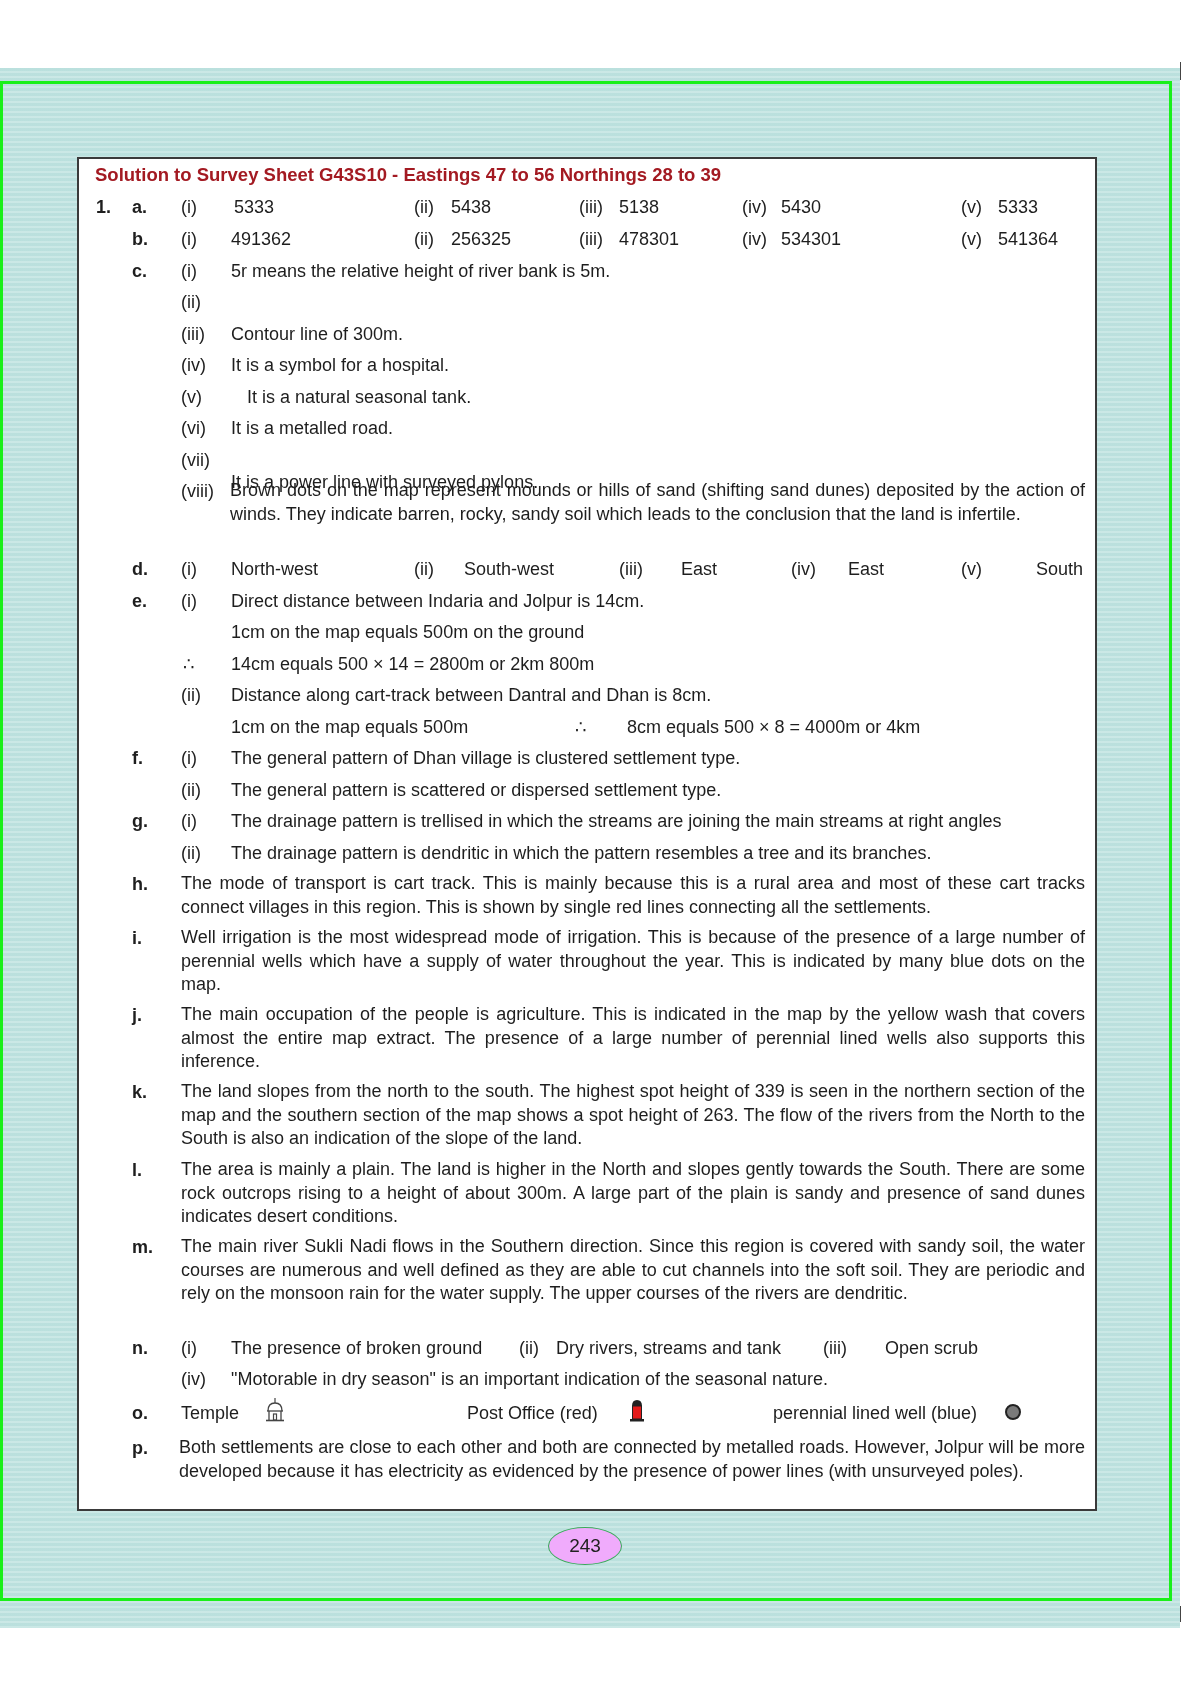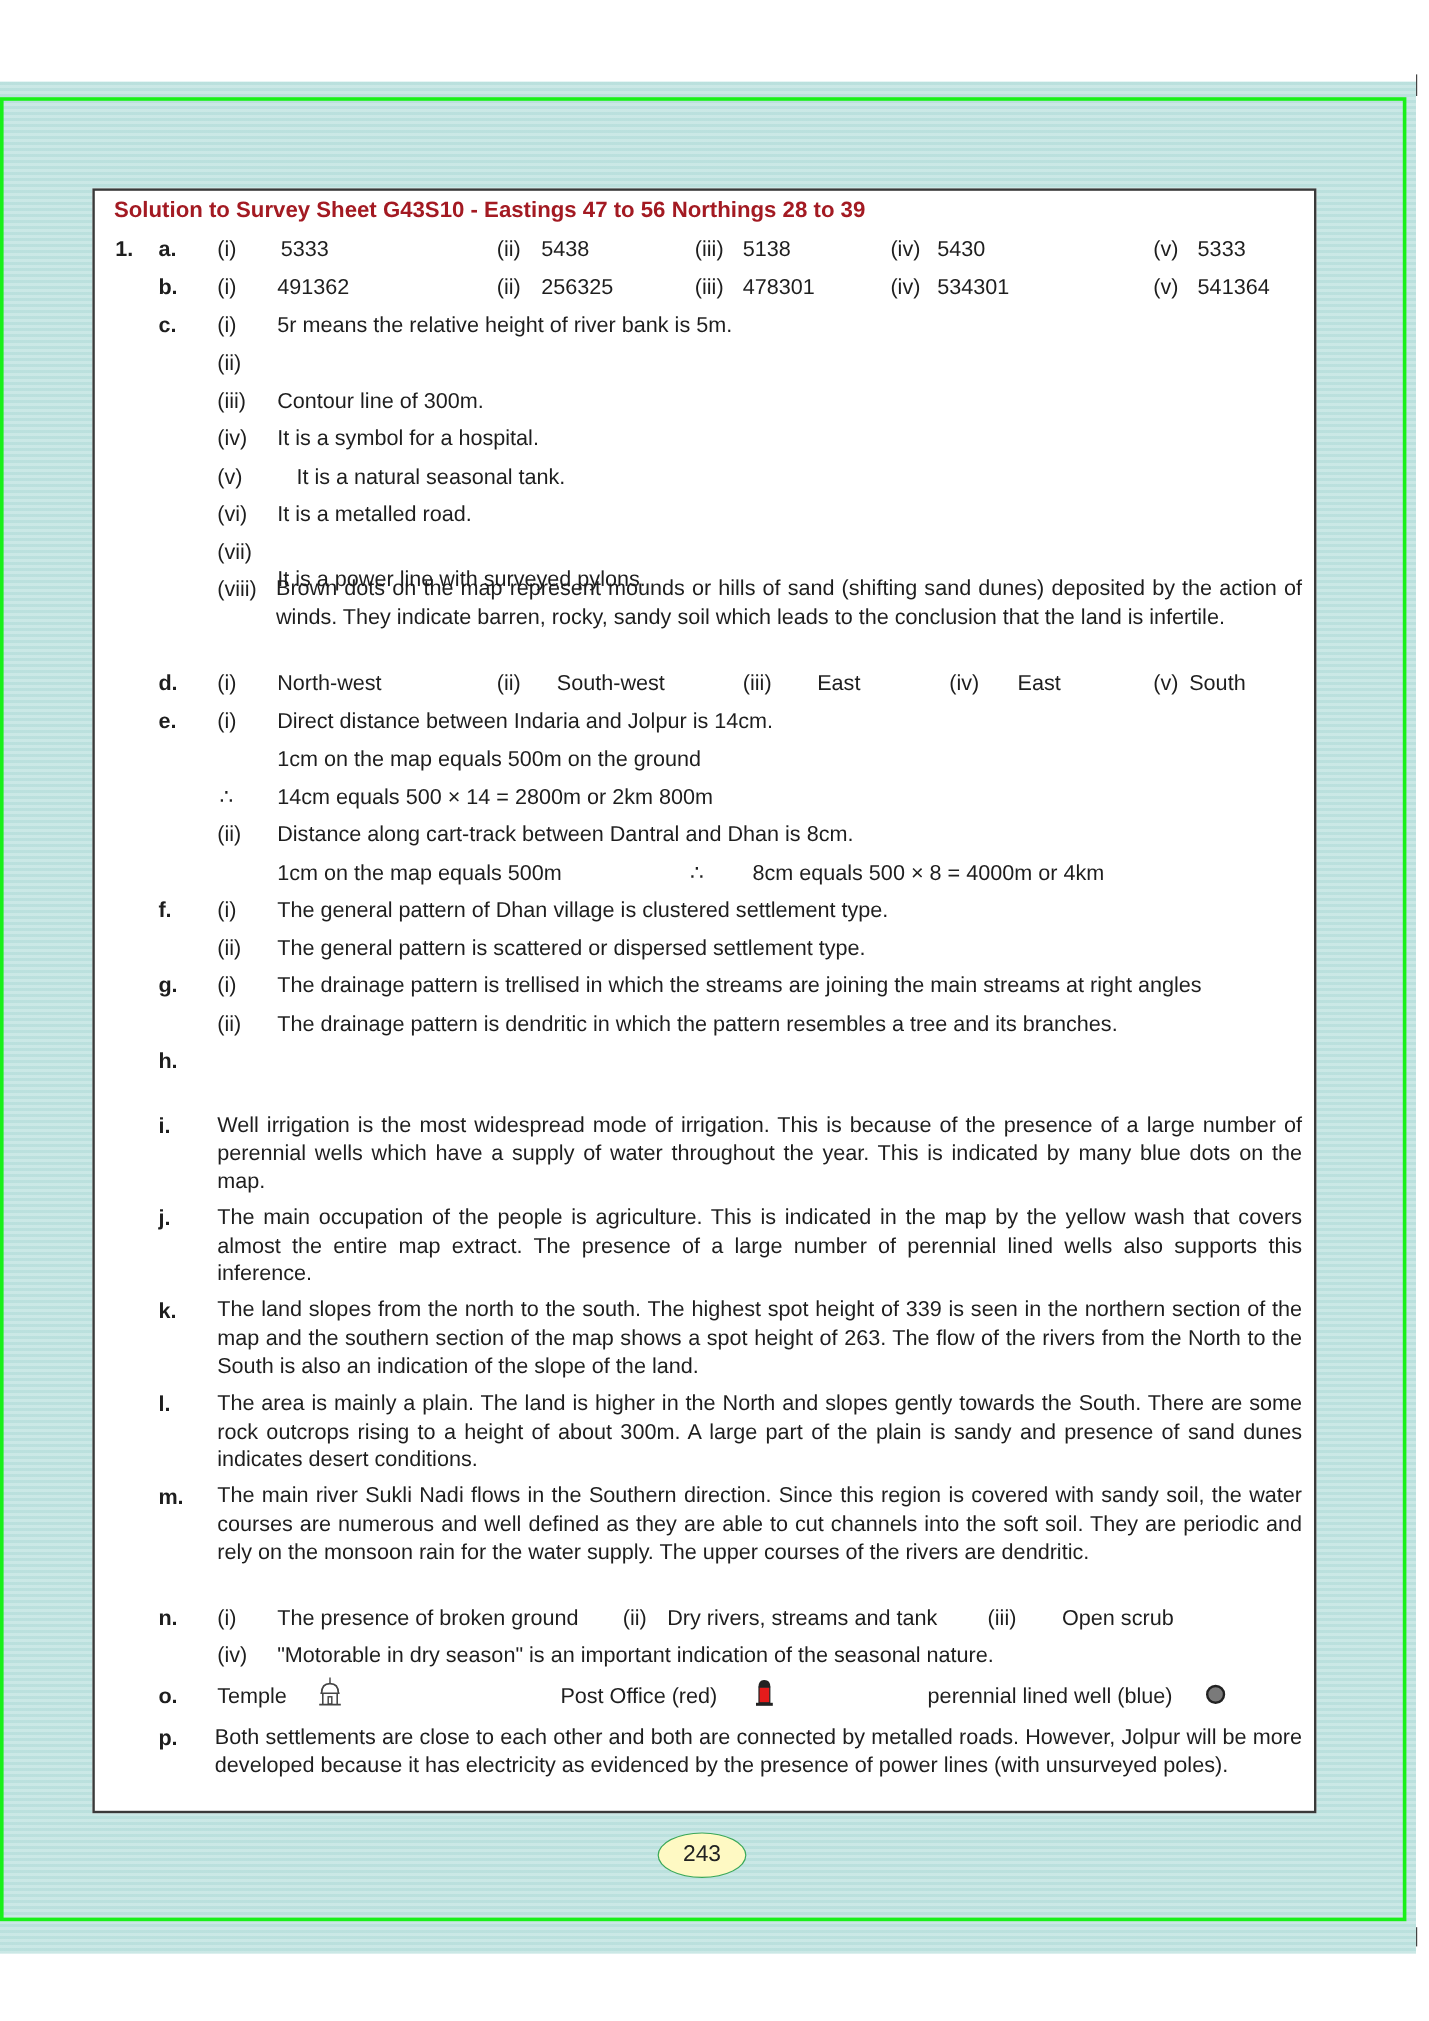--- a/index.html
+++ b/index.html
@@ -27,21 +27,21 @@
     white-space:nowrap;
   }
   .row { position:absolute; left:0; right:0; white-space:nowrap; height:24px; line-height:24px; }
   .abs { position:absolute; }
   .num { font-weight:bold; }
   .letter { font-weight:bold; }
   .para { position:absolute; left:102px; width:904px; line-height:23.5px; text-align:justify; white-space:normal; }
   .para-sub { left:151px; width:855px; }
   .page-num {
     position:absolute; left:548px; top:1527px; width:72px; height:36px;
-    border:1.5px solid #3aa85a; border-radius:50%; background:#fef9c3;
+    border:1.5px solid #3aa85a; border-radius:50%; background:#f0abfc;
     text-align:center; line-height:36px; font-size:19px; color:#222;
   }
 </style>
 </head>
 <body>
 
 <div class="page-bg"></div>
 <div class="crop-mark" style="left:1180px; top:62px; width:1px; height:18px;"></div>
 <div class="crop-mark" style="left:1180px; top:1606px; width:1px; height:16px;"></div>
 <div class="green-frame"></div>
@@ -115,21 +115,21 @@
     <span class="abs letter" style="left:53px;">d.</span>
     <span class="abs" style="left:102px;">(i)</span>
     <span class="abs" style="left:152px;">North-west</span>
     <span class="abs" style="left:335px;">(ii)</span>
     <span class="abs" style="left:385px;">South-west</span>
     <span class="abs" style="left:540px;">(iii)</span>
     <span class="abs" style="left:602px;">East</span>
     <span class="abs" style="left:712px;">(iv)</span>
     <span class="abs" style="left:769px;">East</span>
     <span class="abs" style="left:882px;">(v)</span>
-    <span class="abs" style="left:912px;">South</span>
+    <span class="abs" style="left:957px;">South</span>
   </div>
 
   <div class="row" style="top:430px;">
     <span class="abs letter" style="left:53px;">e.</span>
     <span class="abs" style="left:102px;">(i)</span>
     <span class="abs" style="left:152px;">Direct distance between Indaria and Jolpur is 14cm.</span>
   </div>
   <div class="row" style="top:461px;">
     <span class="abs" style="left:152px;">1cm on the map equals 500m on the ground</span>
   </div>
@@ -163,20 +163,21 @@
     <span class="abs" style="left:152px;">The drainage pattern is trellised in which the streams are joining the main streams at right angles</span>
   </div>
   <div class="row" style="top:682px;">
     <span class="abs" style="left:102px;">(ii)</span>
     <span class="abs" style="left:152px;">The drainage pattern is dendritic in which the pattern resembles a tree and its branches.</span>
   </div>
 
   <div class="row" style="top:713px;">
     <span class="abs letter" style="left:53px;">h.</span>
   </div>
+  <div class="para" style="top:713px;">The mode of transport is cart track. This is mainly because this is a rural area and most of these cart tracks connect villages in this region. This is shown by single red lines connecting all the settlements.</div>
 
   <div class="row" style="top:767px;">
     <span class="abs letter" style="left:53px;">i.</span>
   </div>
   <div class="para" style="top:767px;">Well irrigation is the most widespread mode of irrigation. This is because of the presence of a large number of perennial wells which have a supply of water throughout the year. This is indicated by many blue dots on the map.</div>
 
   <div class="row" style="top:844px;">
     <span class="abs letter" style="left:53px;">j.</span>
   </div>
   <div class="para" style="top:844px;">The main occupation of the people is agriculture. This is indicated in the map by the yellow wash that covers almost the entire map extract. The presence of a large number of perennial lined wells also supports this inference.</div>

